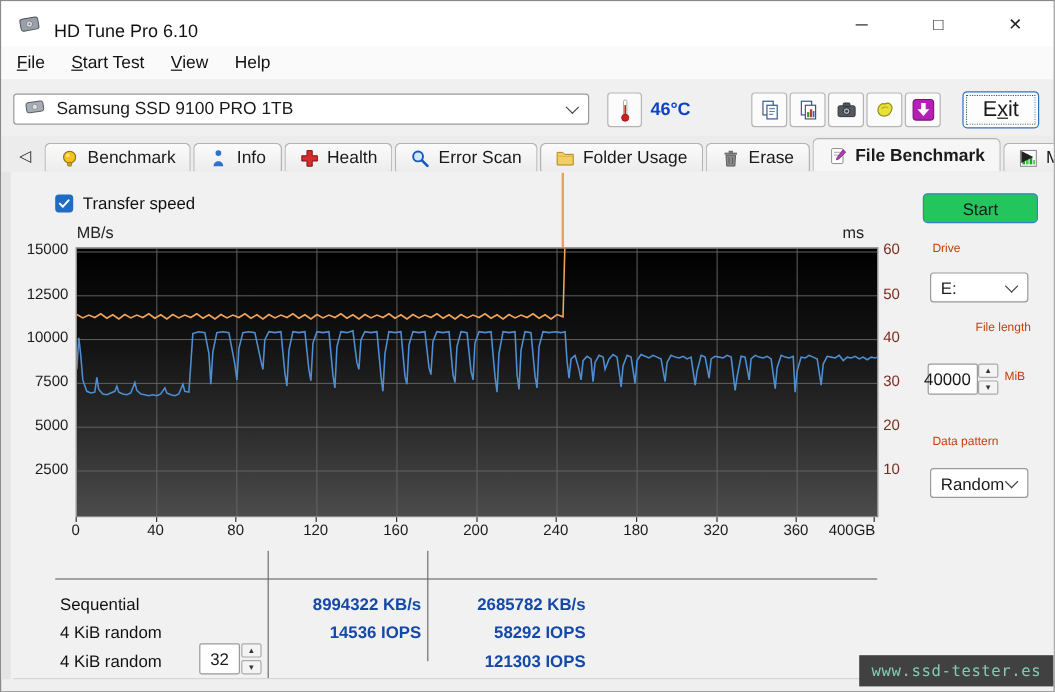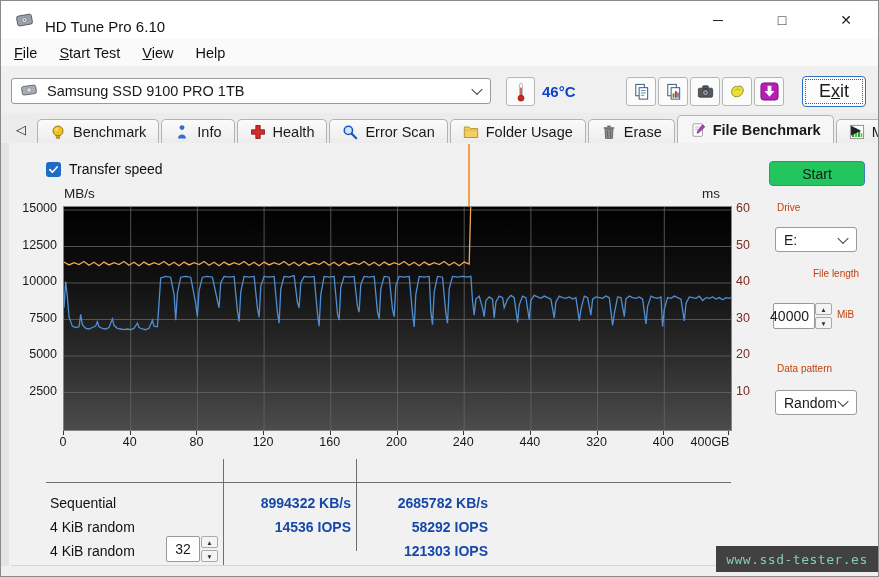--- a/index.html
+++ b/index.html
@@ -363,22 +363,22 @@
       <div class="tick xax" style="left: 167.4px; top: 292px;">80</div>
       <div class="xtickmark" style="left: 195.4px; top: 288px;"></div>
       <div class="tick xax" style="left: 234.1px; top: 292px;">120</div>
       <div class="xtickmark" style="left: 262.1px; top: 288px;"></div>
       <div class="tick xax" style="left: 300.8px; top: 292px;">160</div>
       <div class="xtickmark" style="left: 328.8px; top: 288px;"></div>
       <div class="tick xax" style="left: 367.5px; top: 292px;">200</div>
       <div class="xtickmark" style="left: 395.5px; top: 288px;"></div>
       <div class="tick xax" style="left: 434.2px; top: 292px;">240</div>
       <div class="xtickmark" style="left: 462.2px; top: 288px;"></div>
-      <div class="tick xax" style="left: 500.9px; top: 292px;">440</div>
+      <div class="tick xax" style="left: 500.9px; top: 292px;">180</div>
       <div class="xtickmark" style="left: 528.9px; top: 288px;"></div>
       <div class="tick xax" style="left: 567.6px; top: 292px;">320</div>
       <div class="xtickmark" style="left: 595.6px; top: 288px;"></div>
-      <div class="tick xax" style="left: 634.3px; top: 292px;">400</div>
+      <div class="tick xax" style="left: 634.3px; top: 292px;">360</div>
       <div class="xtickmark" style="left: 662.3px; top: 288px;"></div>
       <div class="tick xax" style="left: 681px; top: 292px;">400GB</div>
       <div class="xtickmark" style="left: 727px; top: 288px;"></div>
     </div>
 </div>
 
 </body></html>

